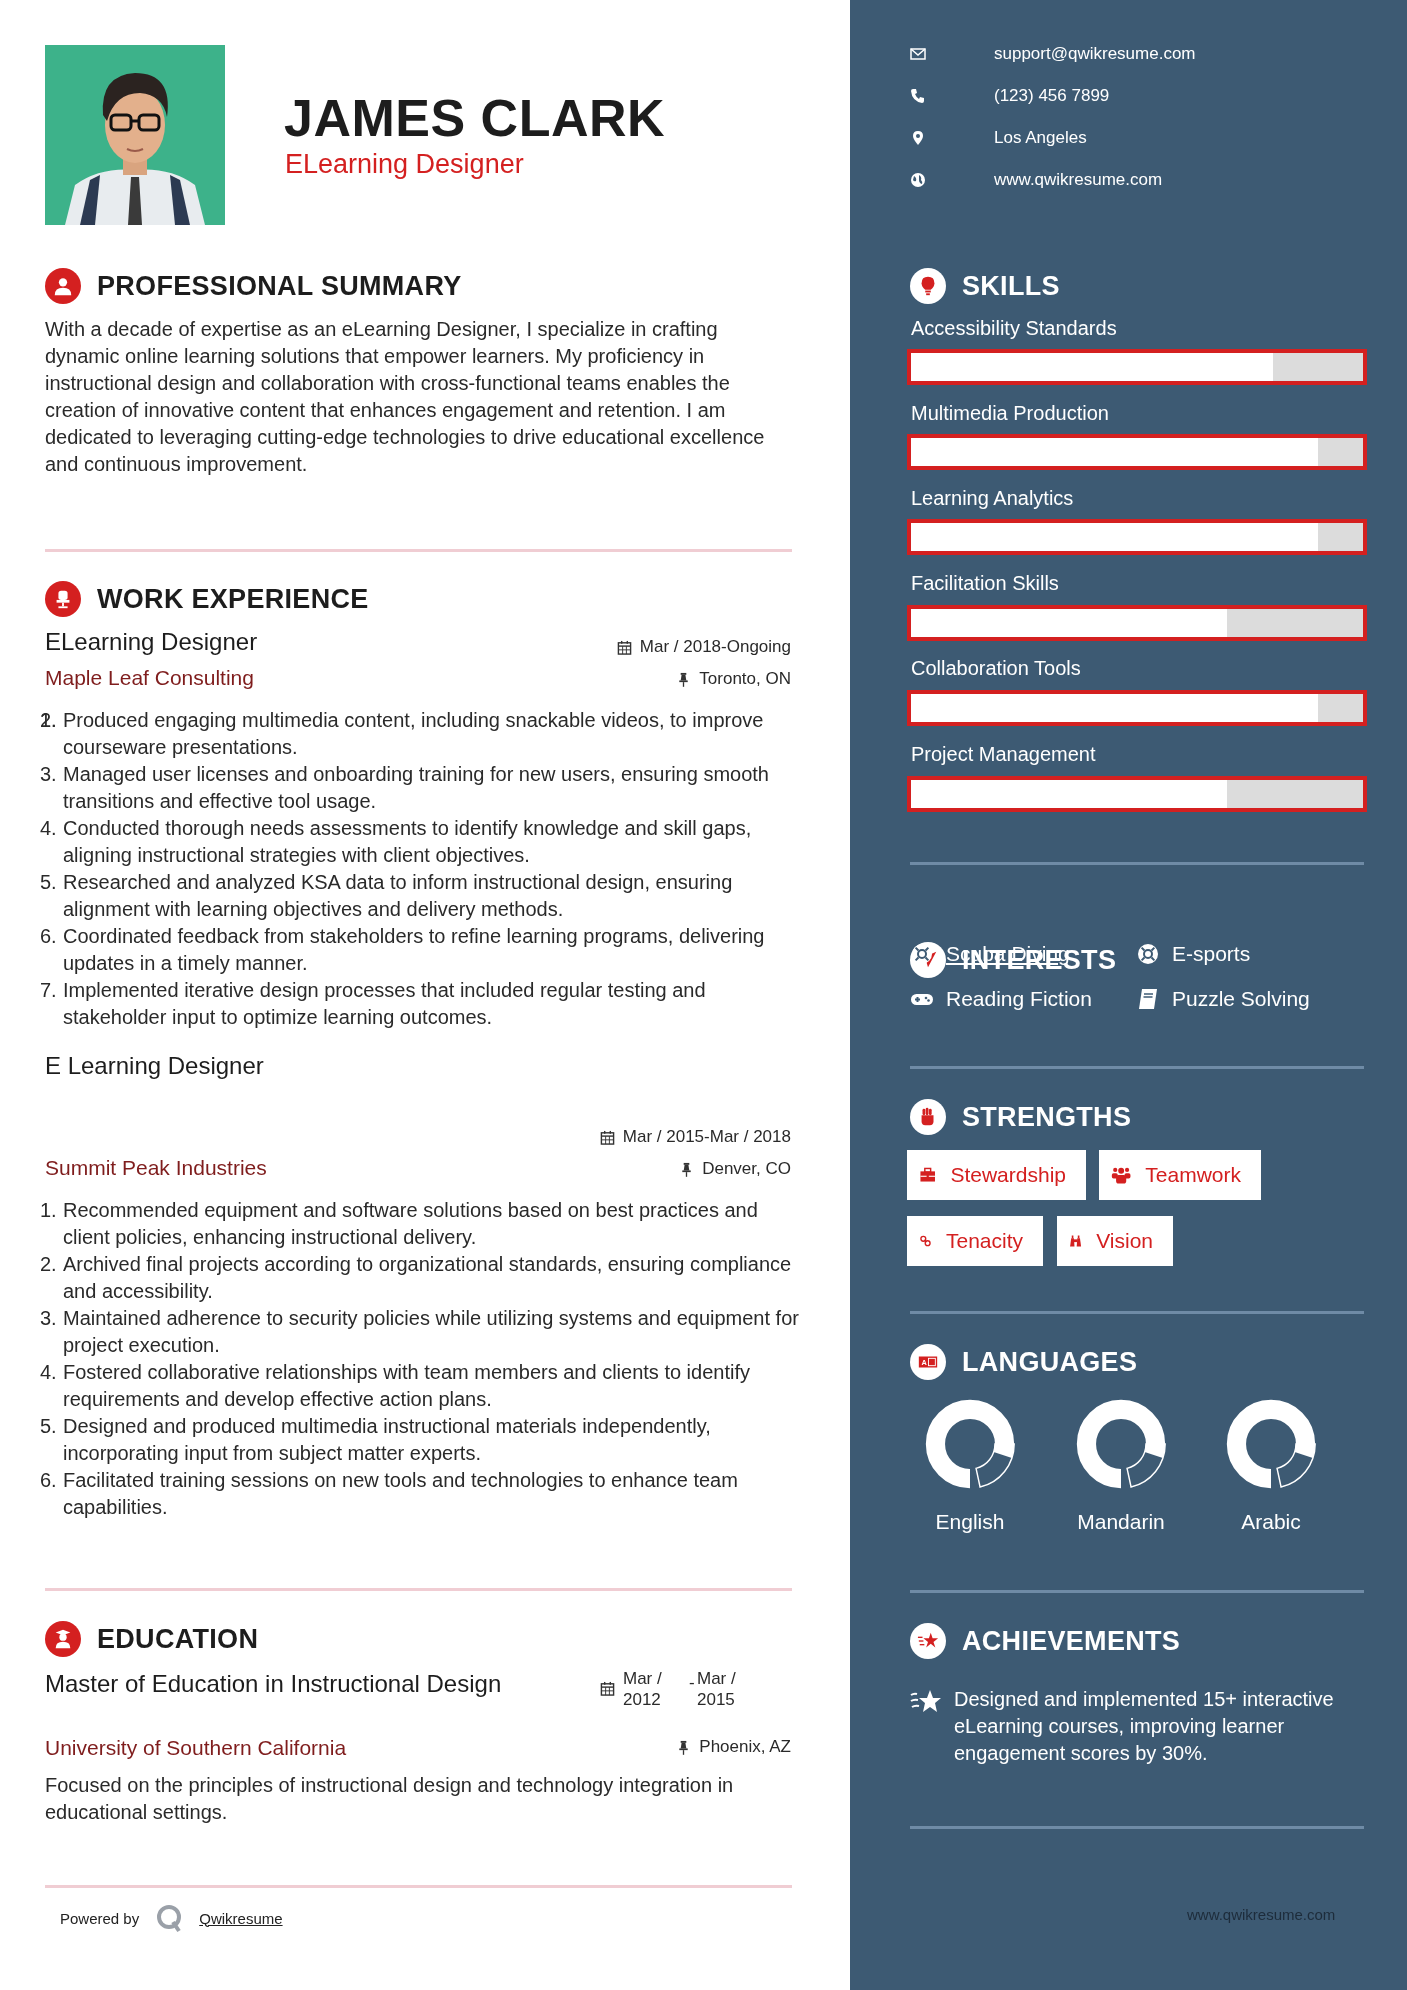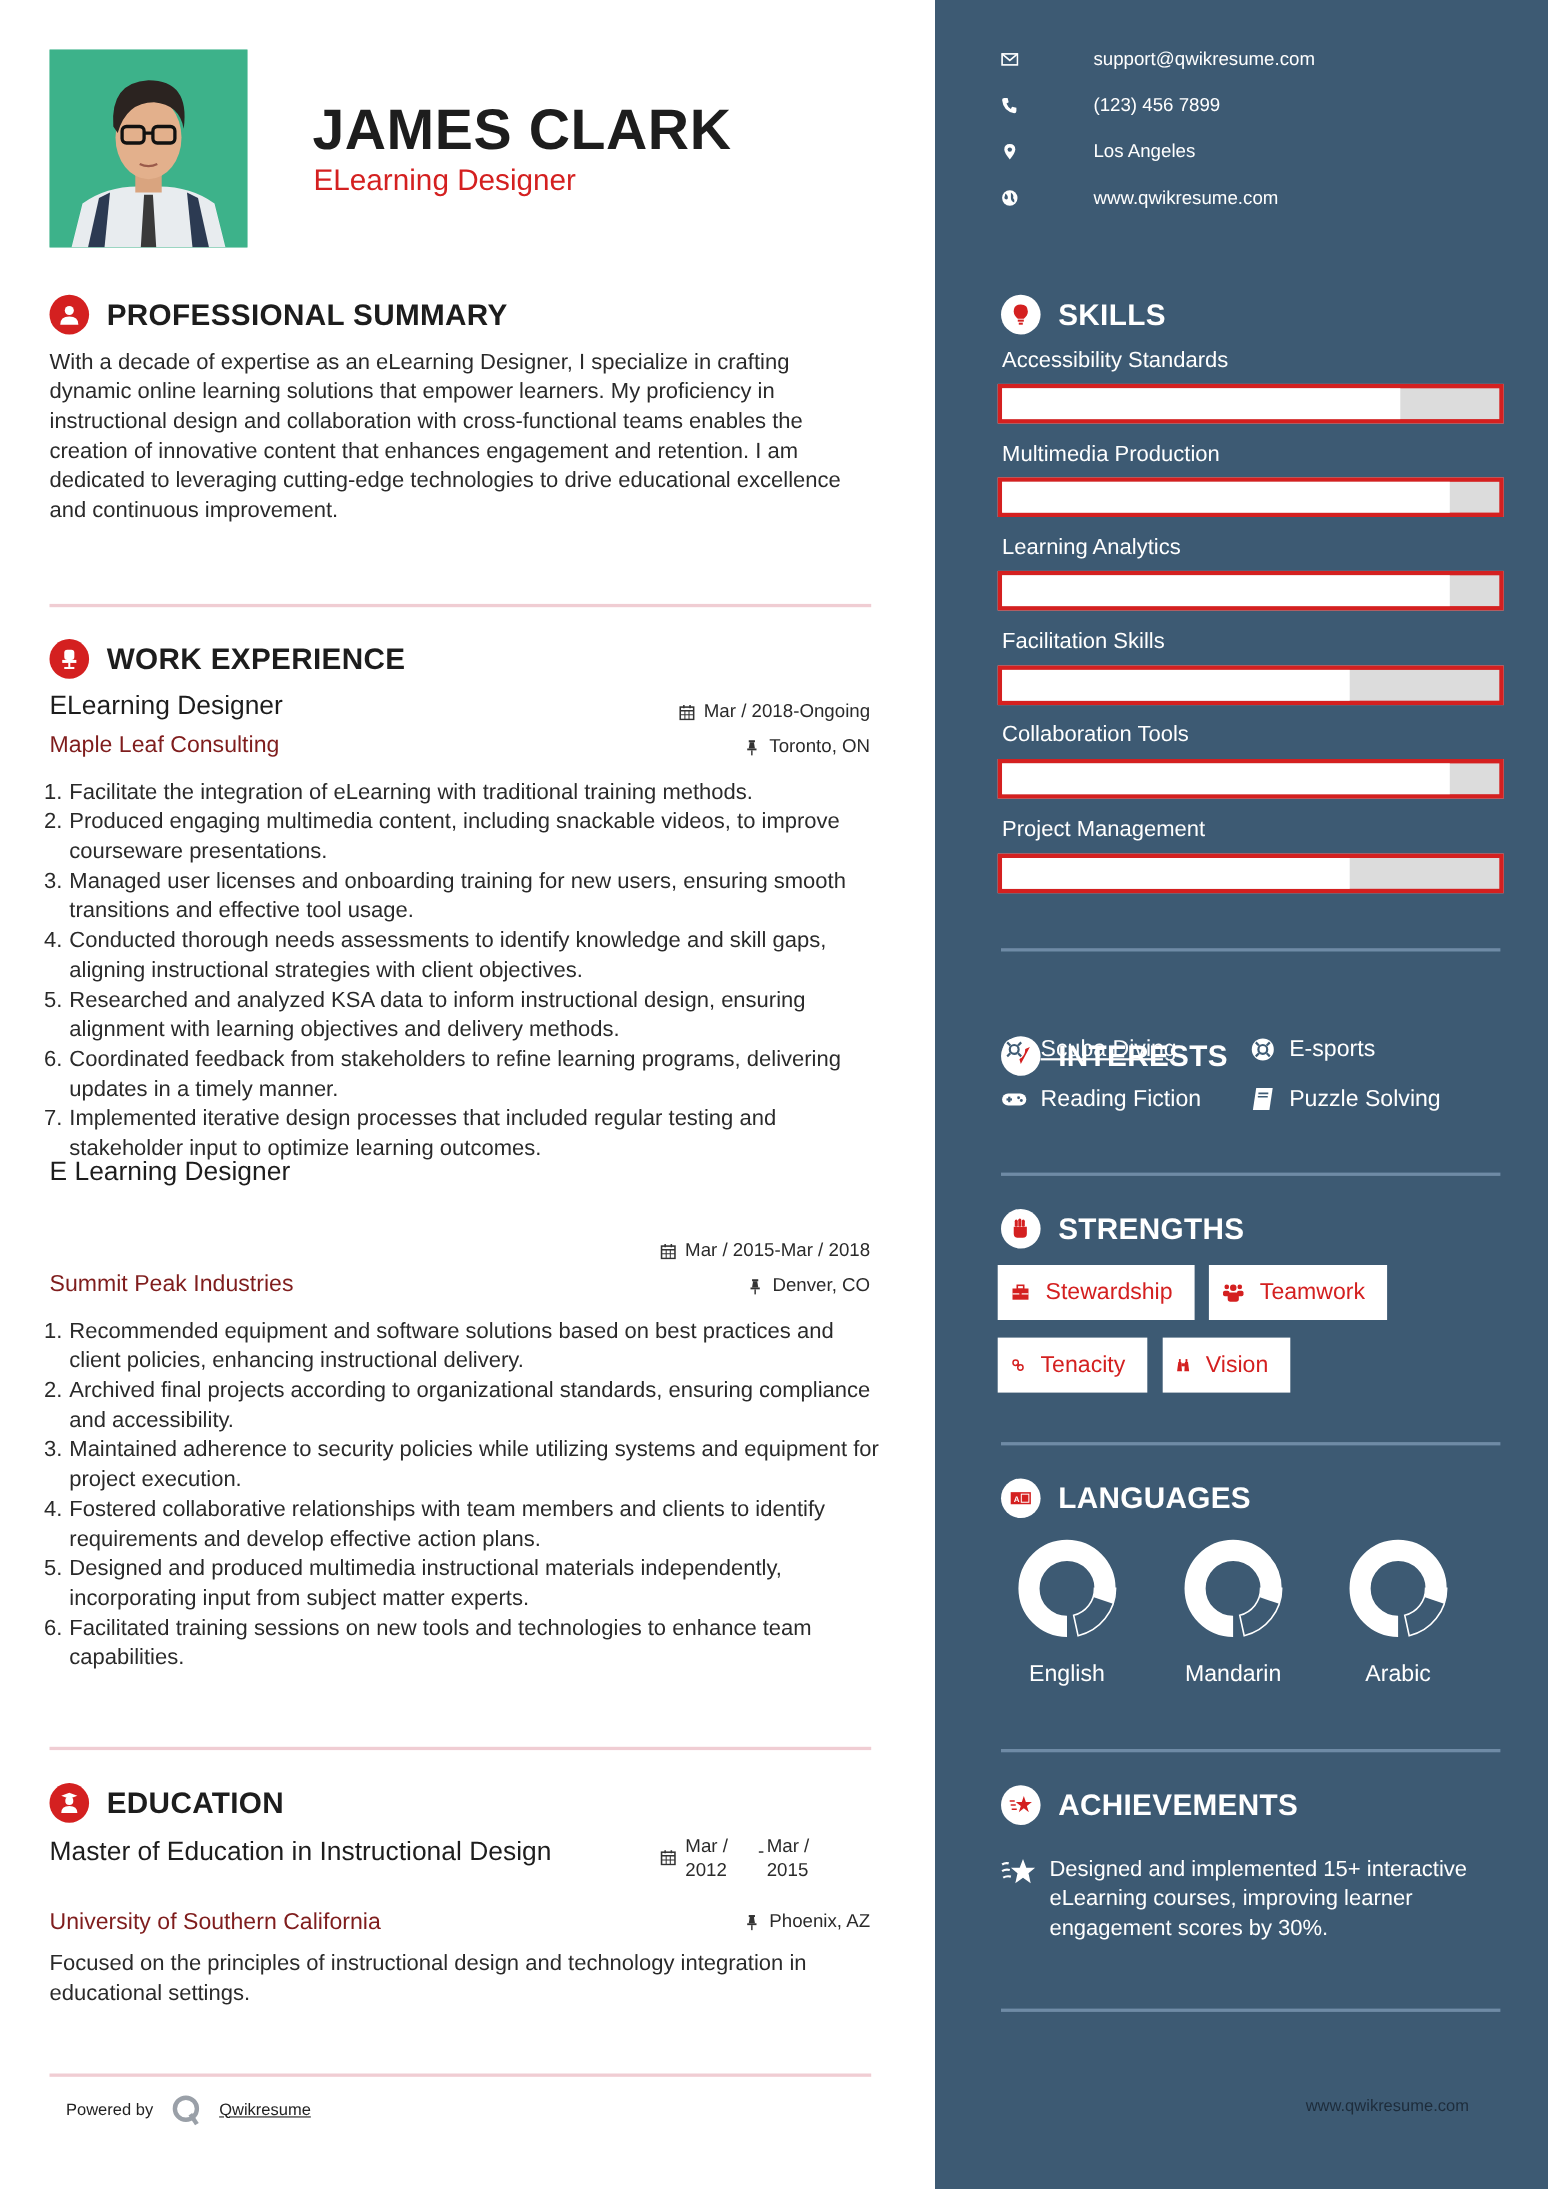--- a/index.html
+++ b/index.html
@@ -139,21 +139,21 @@
   <div class="meta" style="top:669px;">
     <svg viewBox="0 0 16 16">
         <rect x="5" y="1" width="6" height="2" fill="#333"></rect>
         <path d="M6 3 L10 3 L11 9 L5 9 Z" fill="#333"></path>
         <rect x="3.5" y="9" width="9" height="1.8" fill="#333"></rect>
         <rect x="7.3" y="10.8" width="1.4" height="5" fill="#333"></rect>
       </svg>
     <span>Toronto, ON</span>
   </div>
   <ol class="bullets" style="top:707px;">
-    <li><span class="num">1.</span><span>Facilitate the integration of eLearning with traditional training methods.</span></li>
+    <li><span class="num">1.</span></li>
     <li><span class="num">2.</span><span>Produced engaging multimedia content, including snackable videos, to improve courseware presentations.</span></li>
     <li><span class="num">3.</span><span>Managed user licenses and onboarding training for new users, ensuring smooth transitions and effective tool usage.</span></li>
     <li><span class="num">4.</span><span>Conducted thorough needs assessments to identify knowledge and skill gaps, aligning instructional strategies with client objectives.</span></li>
     <li><span class="num">5.</span><span>Researched and analyzed KSA data to inform instructional design, ensuring alignment with learning objectives and delivery methods.</span></li>
     <li><span class="num">6.</span><span>Coordinated feedback from stakeholders to refine learning programs, delivering updates in a timely manner.</span></li>
     <li><span class="num">7.</span><span>Implemented iterative design processes that included regular testing and stakeholder input to optimize learning outcomes.</span></li>
   </ol>
 
   <div class="job-title" style="top:1052px;">E Learning Designer</div>
   <div class="meta" style="top:1127px;">

